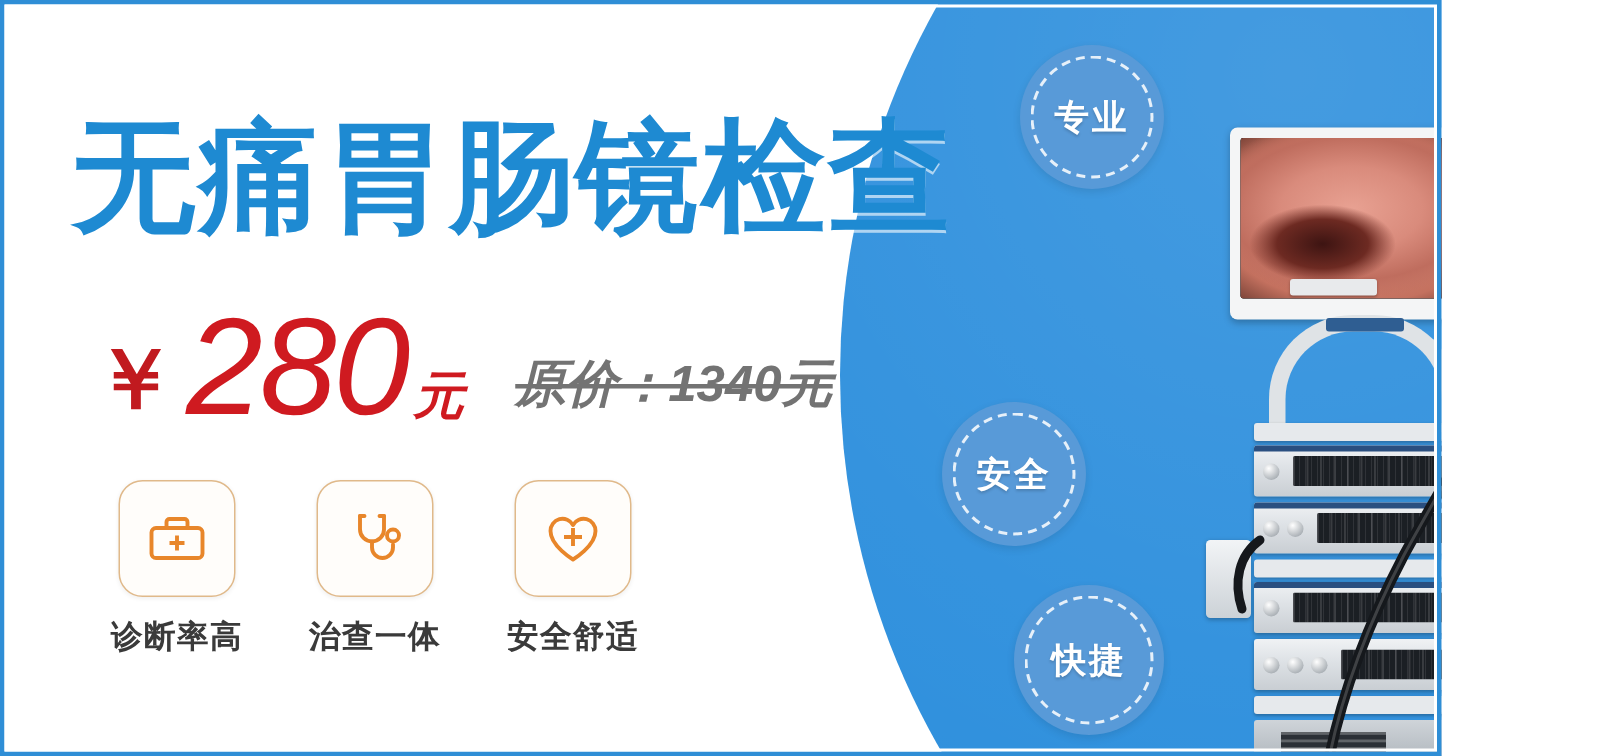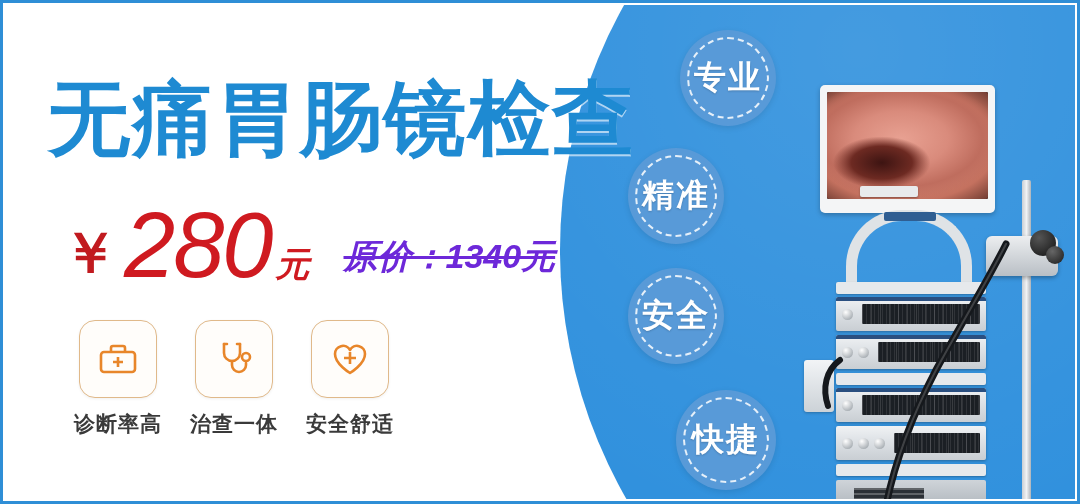--- a/index.html
+++ b/index.html
@@ -1,20 +1,20 @@
 <!DOCTYPE html>
 <html><head>
 <meta charset="utf-8">
 <style>
   html,body{margin:0;padding:0;background:#fff;}
   body{font-family:"Liberation Sans","DejaVu Sans",sans-serif;}
 
   #banner{
     position:relative;
-    width:1080px;height:504px;
+    width:961px;height:504px;
     overflow:hidden;
     background:#ffffff;
     box-sizing:border-box;
   }
 
   
   #frame{
     position:absolute;inset:0;
     border:3px solid #2f8ed6;
     box-sizing:border-box;
@@ -77,30 +77,30 @@
   #price-num{
     font-size:92px;font-weight:normal;color:#cf1a20;
     line-height:0.9;font-style:italic;letter-spacing:-2px;
   }
   #price-unit{
     font-size:34px;font-weight:bold;color:#cf1a20;
     line-height:1;margin-left:4px;position:relative;top:-6px;font-style:italic;
   }
   #old-price{
     margin-left:34px;
-    font-size:34px;font-weight:bold;color:#6d28d9;
+    font-size:34px;font-weight:bold;color:#737373;
     font-style:italic;line-height:1;position:relative;top:-14px;
     text-decoration:line-through;
     text-decoration-thickness:3px;
   }
 
   
   #features{
     position:absolute;left:72px;top:320px;
-    display:flex;gap:24px;z-index:10;
+    display:flex;gap:40px;z-index:10;
   }
   .feature{width:92px;display:flex;flex-direction:column;align-items:center;}
   .feature-box{
     width:76px;height:76px;border-radius:16px;
     border:1.5px solid #e0b98a;
     background:#fffdfa;
     display:flex;align-items:center;justify-content:center;
     box-shadow:0 1px 3px rgba(0,0,0,0.06);
   }
   .feature-box svg{display:block;}
@@ -117,21 +117,21 @@
     z-index:20;
     box-shadow:0 2px 6px rgba(0,0,0,0.10);
   }
   .badge::after{
     content:"";position:absolute;
     left:7px;top:7px;right:7px;bottom:7px;
     border:2px dashed rgba(255,255,255,0.85);
     border-radius:50%;
   }
   .badge-text{
-    color:#ffffff;font-size:32px;font-weight:bold;
+    color:#ffffff;font-size:23px;font-weight:bold;
     letter-spacing:2px;position:relative;z-index:2;
     text-shadow:0 1px 2px rgba(0,0,0,0.18);
     font-family:Liberation Serif, serif;
   }
   #badge-0{left:680px;top:30px;width:96px;height:96px;}
   #badge-1{left:628px;top:148px;width:96px;height:96px;}
   #badge-2{left:628px;top:268px;width:96px;height:96px;}
   #badge-3{left:676px;top:390px;width:100px;height:100px;}
 
   
@@ -295,23 +295,20 @@
         </svg>
       </div>
       <div class="feature-label">安全舒适</div>
     </div>
 
   </div>
 
   <div class="badge" id="badge-0">
     <span class="badge-text">专业</span>
   </div>
-  <div class="badge" id="badge-1">
-    <span class="badge-text">精准</span>
-  </div>
   <div class="badge" id="badge-3">
     <span class="badge-text">快捷</span>
   </div>
   <div class="badge" id="badge-2">
     <span class="badge-text">安全</span>
   </div>
 
   <div id="equipment">
 
     <div id="monitor">

